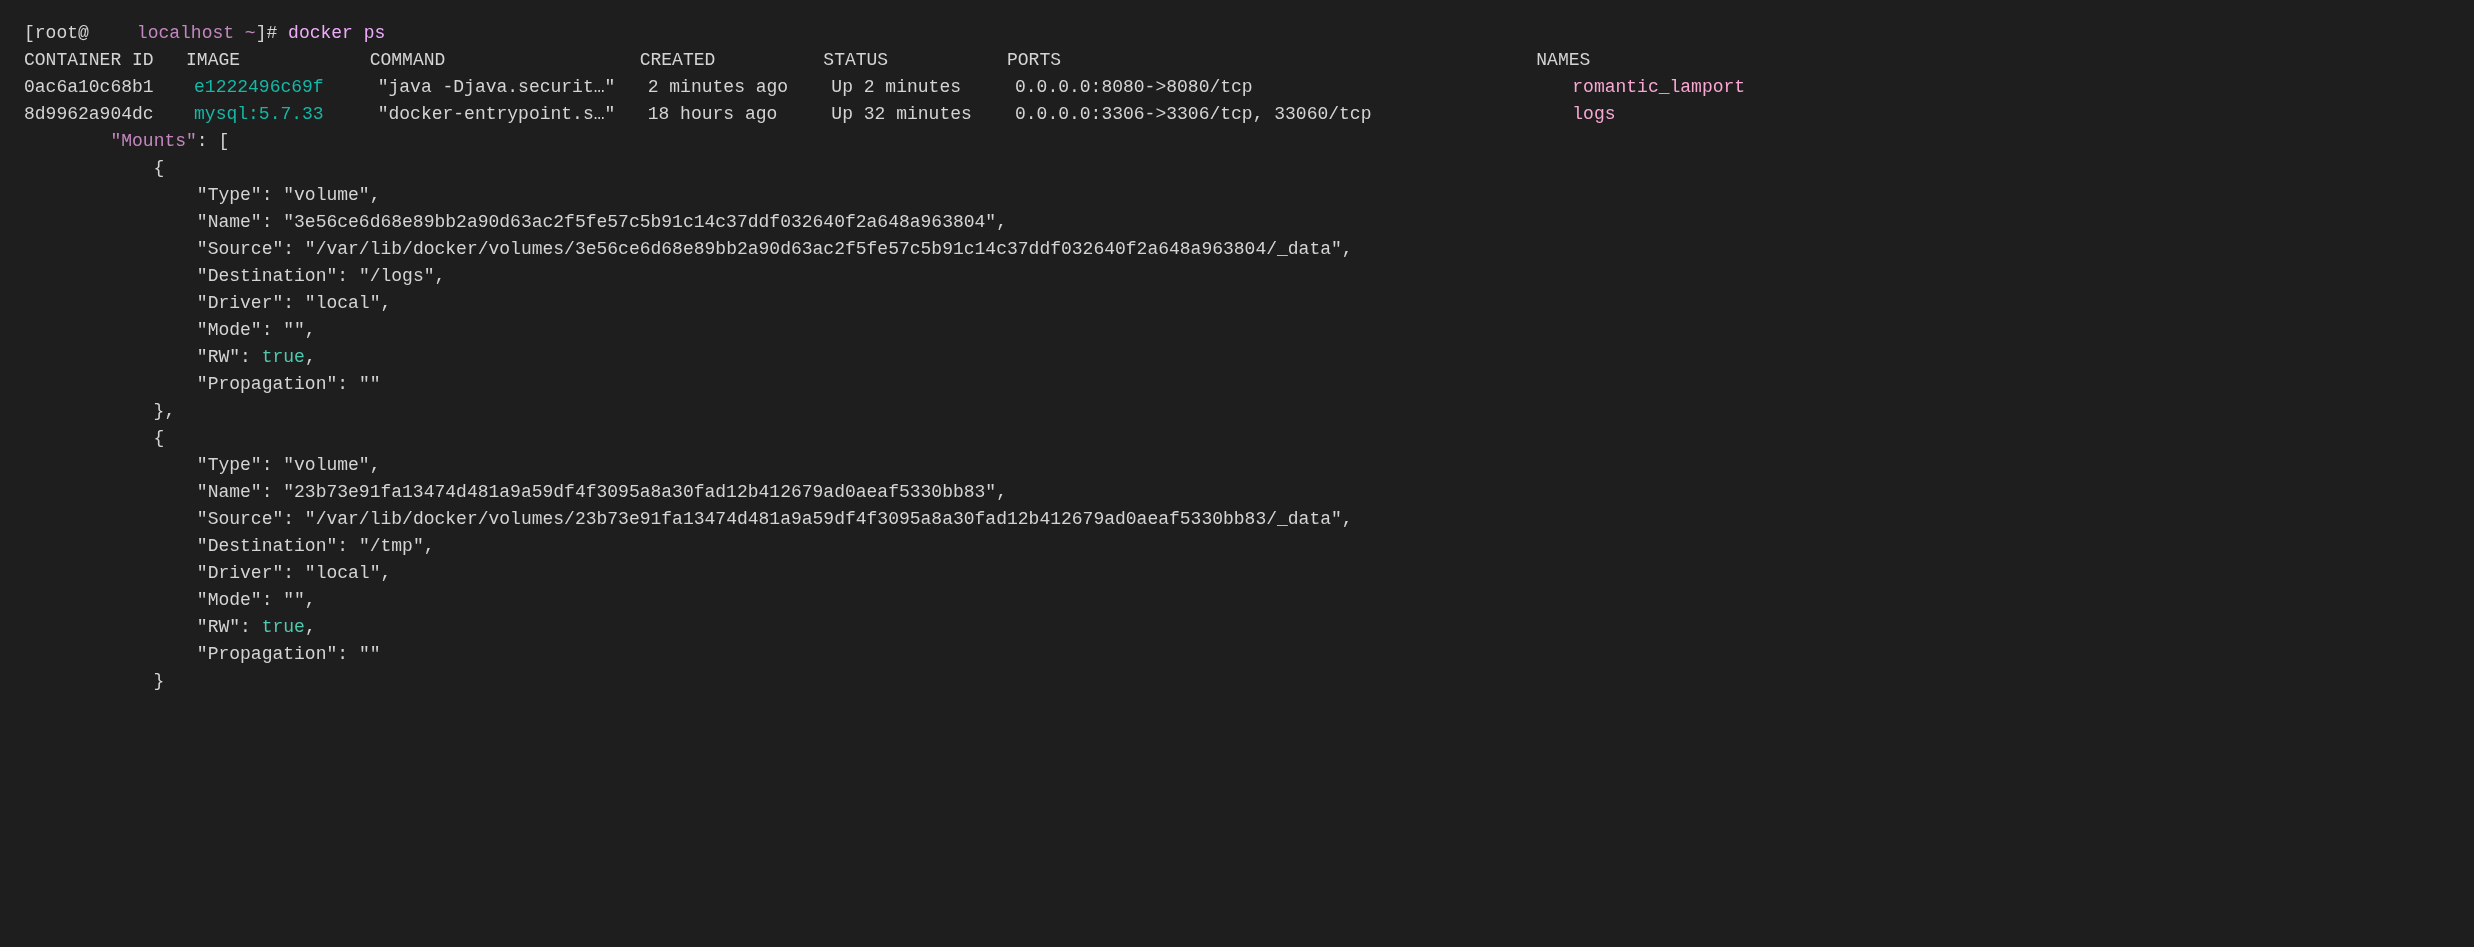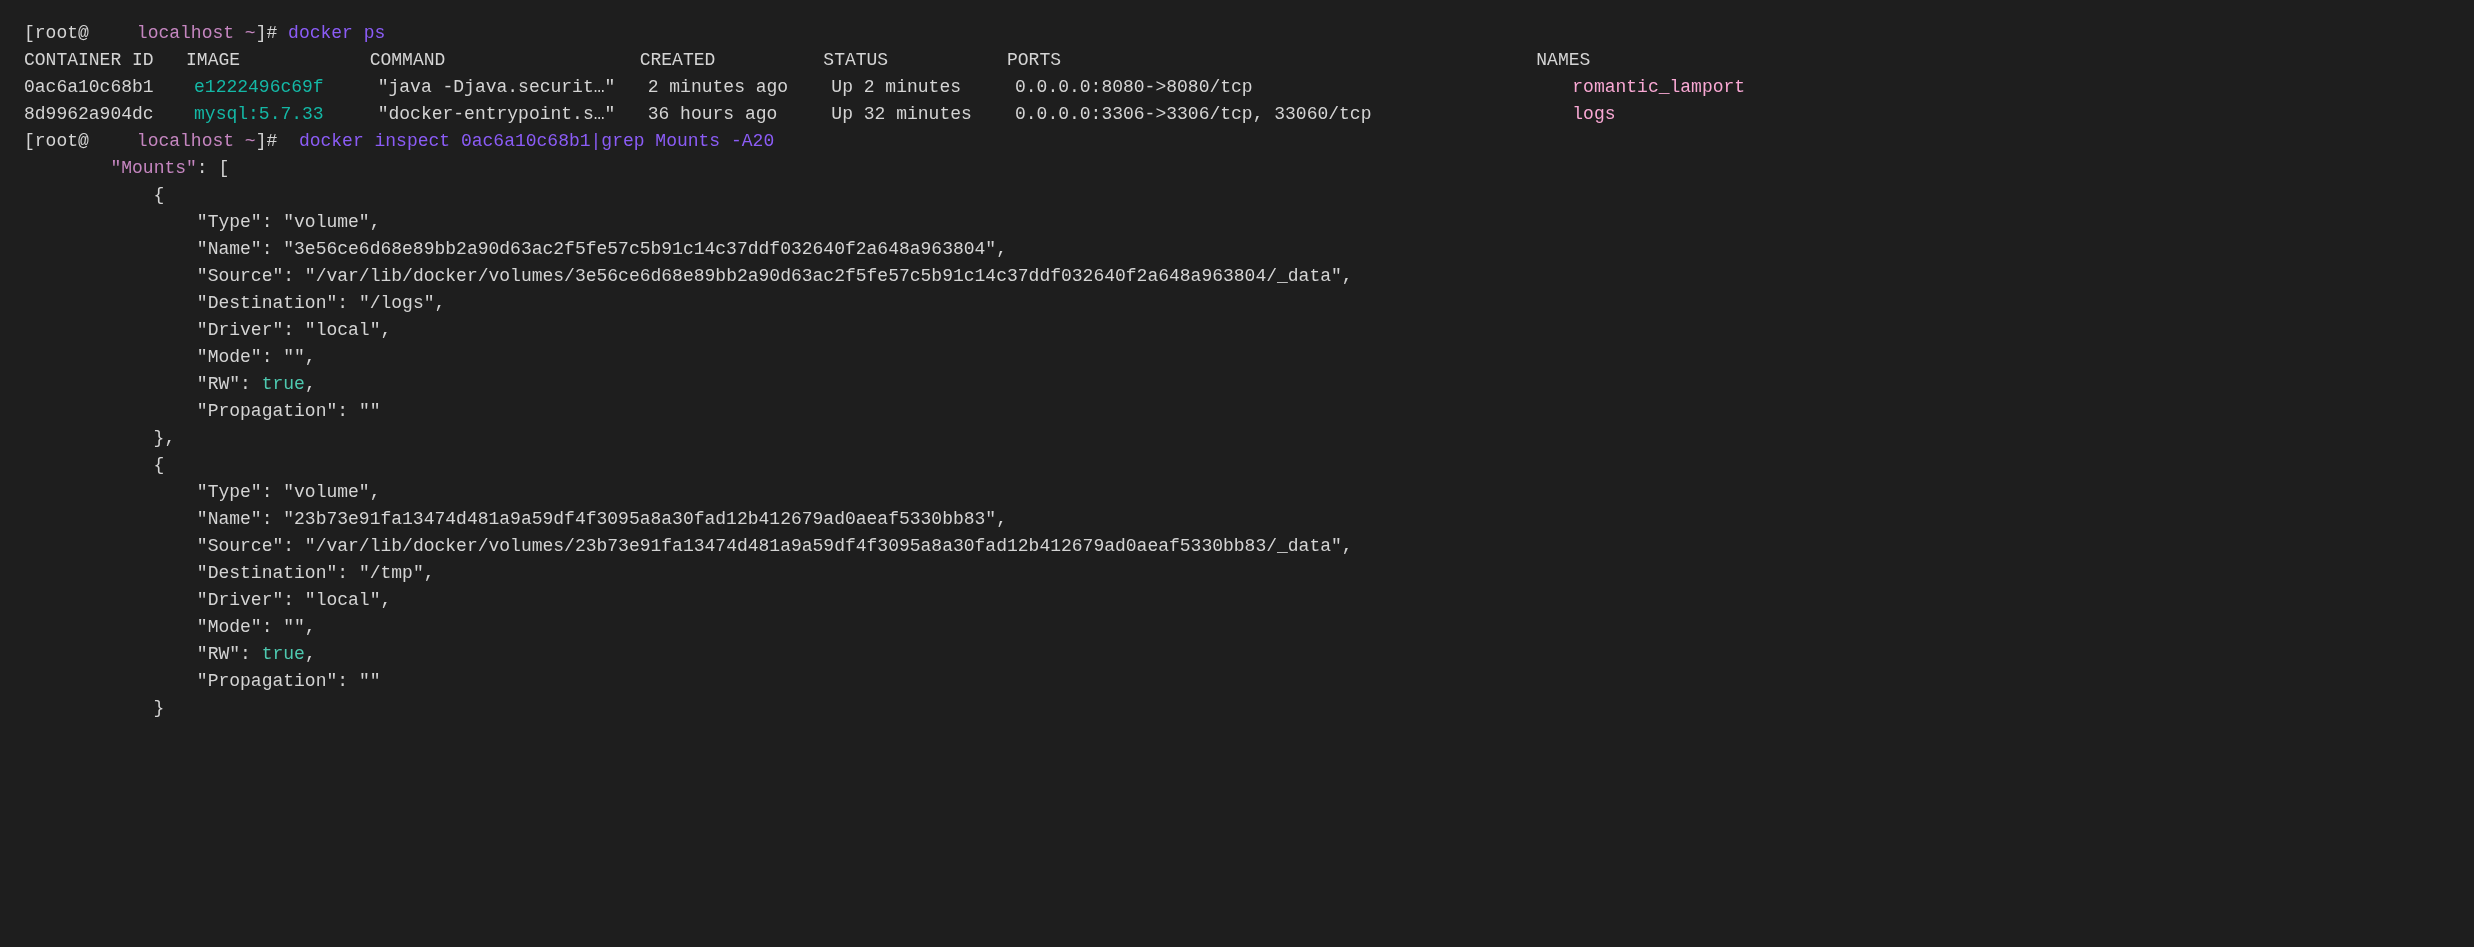--- a/index.html
+++ b/index.html
@@ -29,21 +29,21 @@
       display: block;
     }
 
     .prompt-root { color: #d4d4d4; }
     .prompt-at { color: #d4d4d4; }
     .prompt-host { color: #c586c0; margin-left: 48px; }
     .prompt-bracket { color: #d4d4d4; }
     .prompt-path { color: #c586c0; }
     .prompt-hash { color: #d4d4d4; }
 
-    .cmd-text { color: #8b5cf6; }
+    .cmd-text { color: #f0abfc; }
 
     .col-header { color: #d4d4d4; }
 
     
     .col-id { color: #d4d4d4; }
     .col-image { color: #14b8a6; margin-left: 8px; }
     .col-command { color: #d4d4d4; }
     .col-created { color: #d4d4d4; }
     .col-status { color: #d4d4d4; }
     .col-ports { color: #d4d4d4; }
@@ -69,23 +69,22 @@
 <body>
 
 <div class="terminal">
 
   <span class="line"><span class="prompt-bracket">[</span><span class="prompt-root">root</span><span class="prompt-at">@</span><span class="prompt-host">localhost</span><span class="prompt-path"> ~</span><span class="prompt-bracket">]</span><span class="prompt-hash">#</span><span class="cmd-text"> docker ps</span></span>
 
   <span class="line"><span class="col-header">CONTAINER ID   </span><span class="col-header">IMAGE            </span><span class="col-header">COMMAND                  </span><span class="col-header">CREATED          </span><span class="col-header">STATUS           </span><span class="col-header">PORTS                                            </span><span class="col-header">NAMES</span></span>
 
   <span class="line"><span class="col-id">0ac6a10c68b1   </span><span class="col-image">e1222496c69f     </span><span class="col-command">"java -Djava.securit…"   </span><span class="col-created">2 minutes ago    </span><span class="col-status">Up 2 minutes     </span><span class="col-ports">0.0.0.0:8080-&gt;8080/tcp                           </span><span class="col-names">romantic_lamport</span></span>
 
-  <span class="line"><span class="col-id">8d9962a904dc   </span><span class="col-image">mysql:5.7.33     </span><span class="col-command">"docker-entrypoint.s…"   </span><span class="col-created">36 hours ago     </span><span class="col-status">Up 32 minutes    </span><span class="col-ports">0.0.0.0:3306-&gt;3306/tcp, 33060/tcp                </span><span class="col-names">logs</span></span>
+  <span class="line"><span class="col-id">8d9962a904dc   </span><span class="col-image">mysql:5.7.33     </span><span class="col-command">"docker-entrypoint.s…"   </span><span class="col-created">18 hours ago     </span><span class="col-status">Up 32 minutes    </span><span class="col-ports">0.0.0.0:3306-&gt;3306/tcp, 33060/tcp                </span><span class="col-names">logs</span></span>
 
-  <span class="line"><span class="prompt-bracket">[</span><span class="prompt-root">root</span><span class="prompt-at">@</span><span class="prompt-host">localhost</span><span class="prompt-path"> ~</span><span class="prompt-bracket">]</span><span class="prompt-hash">#</span><span class="cmd-text">  docker inspect 0ac6a10c68b1|grep Mounts -A20</span></span>
 
   <span class="line"><span>        </span><span class="keyword-mounts">"Mounts"</span><span class="json-colon">: [</span></span>
 
   <span class="line"><span>            {</span></span>
 
   <span class="line"><span>                </span><span class="json-key">"Type"</span><span class="json-colon">: </span><span class="json-string">"volume",</span></span>
 
   <span class="line"><span>                </span><span class="json-key">"Name"</span><span class="json-colon">: </span><span class="json-string">"3e56ce6d68e89bb2a90d63ac2f5fe57c5b91c14c37ddf032640f2a648a963804",</span></span>
 
   <span class="line"><span>                </span><span class="json-key">"Source"</span><span class="json-colon">: </span><span class="json-string">"/var/lib/docker/volumes/3e56ce6d68e89bb2a90d63ac2f5fe57c5b91c14c37ddf032640f2a648a963804/_data",</span></span>

